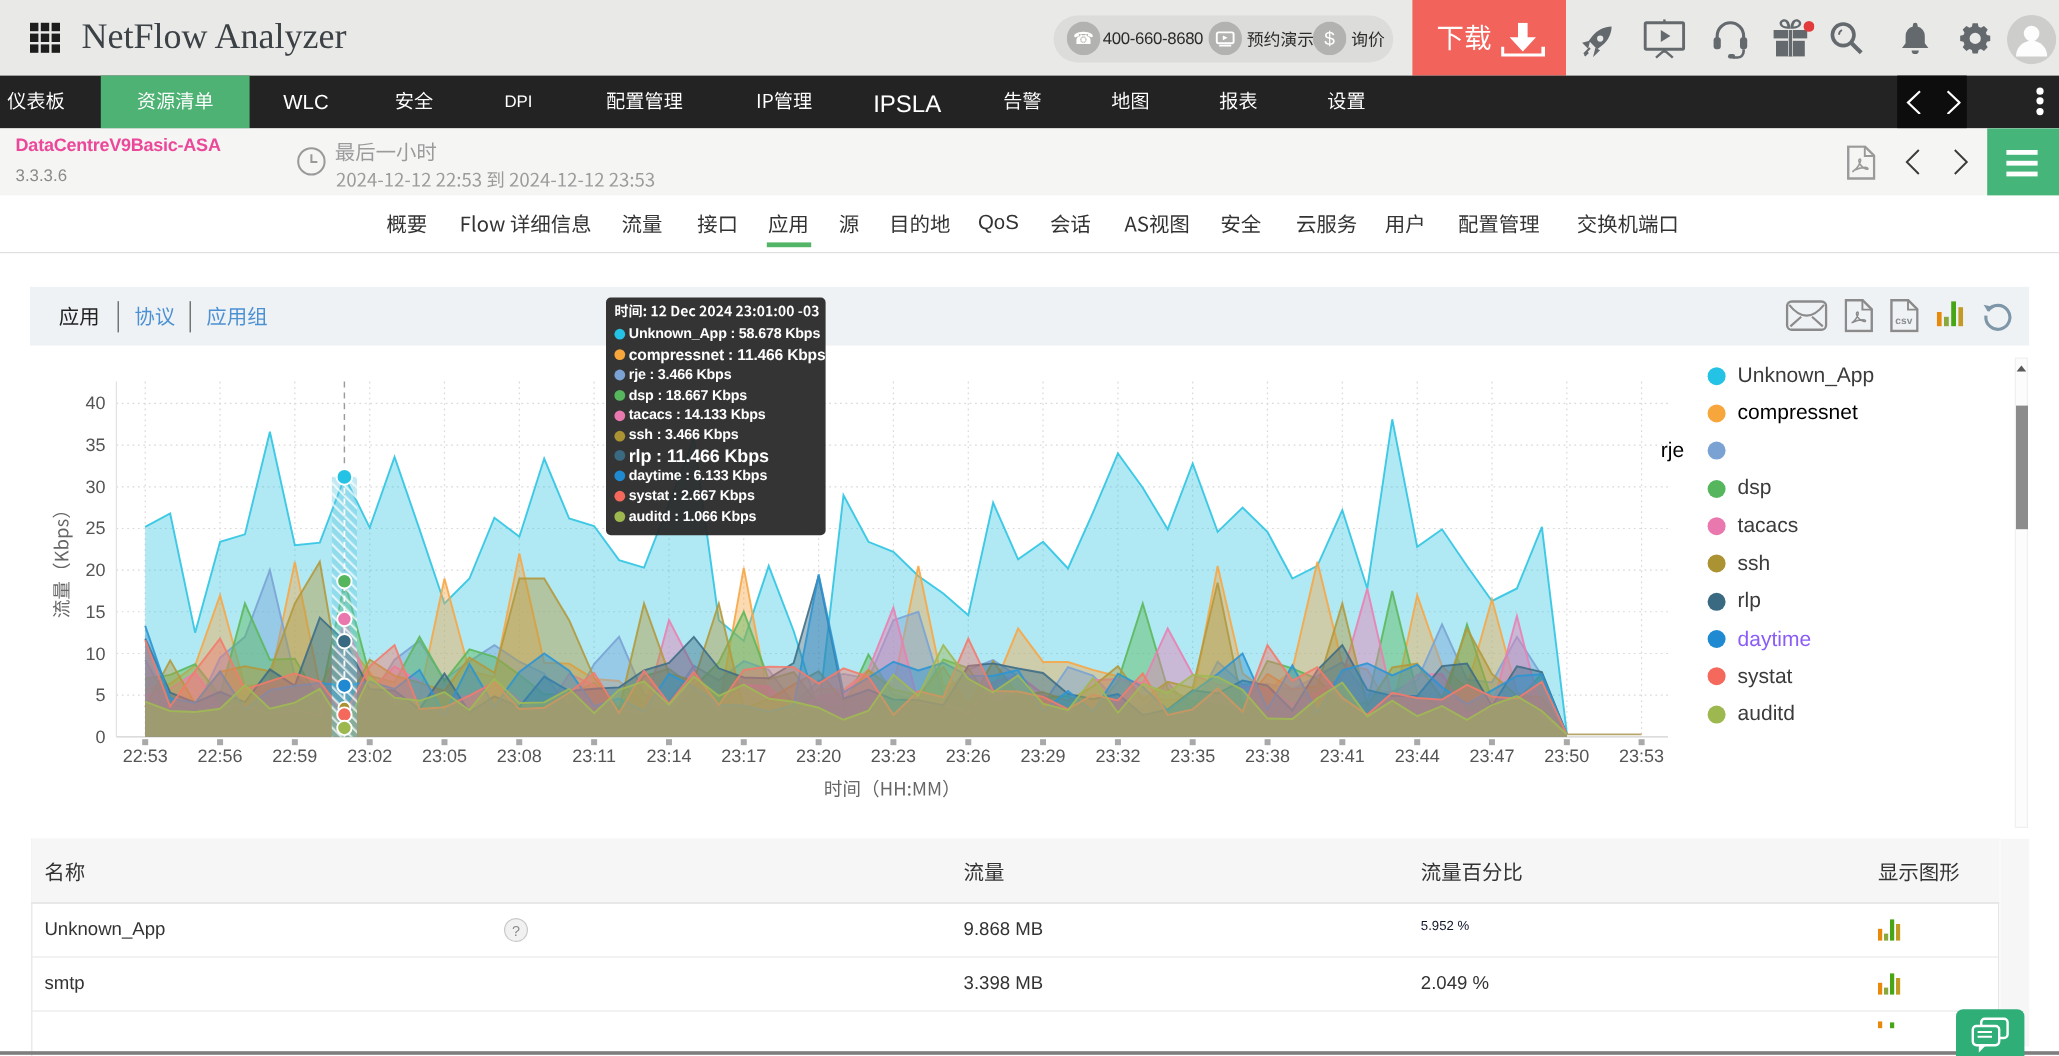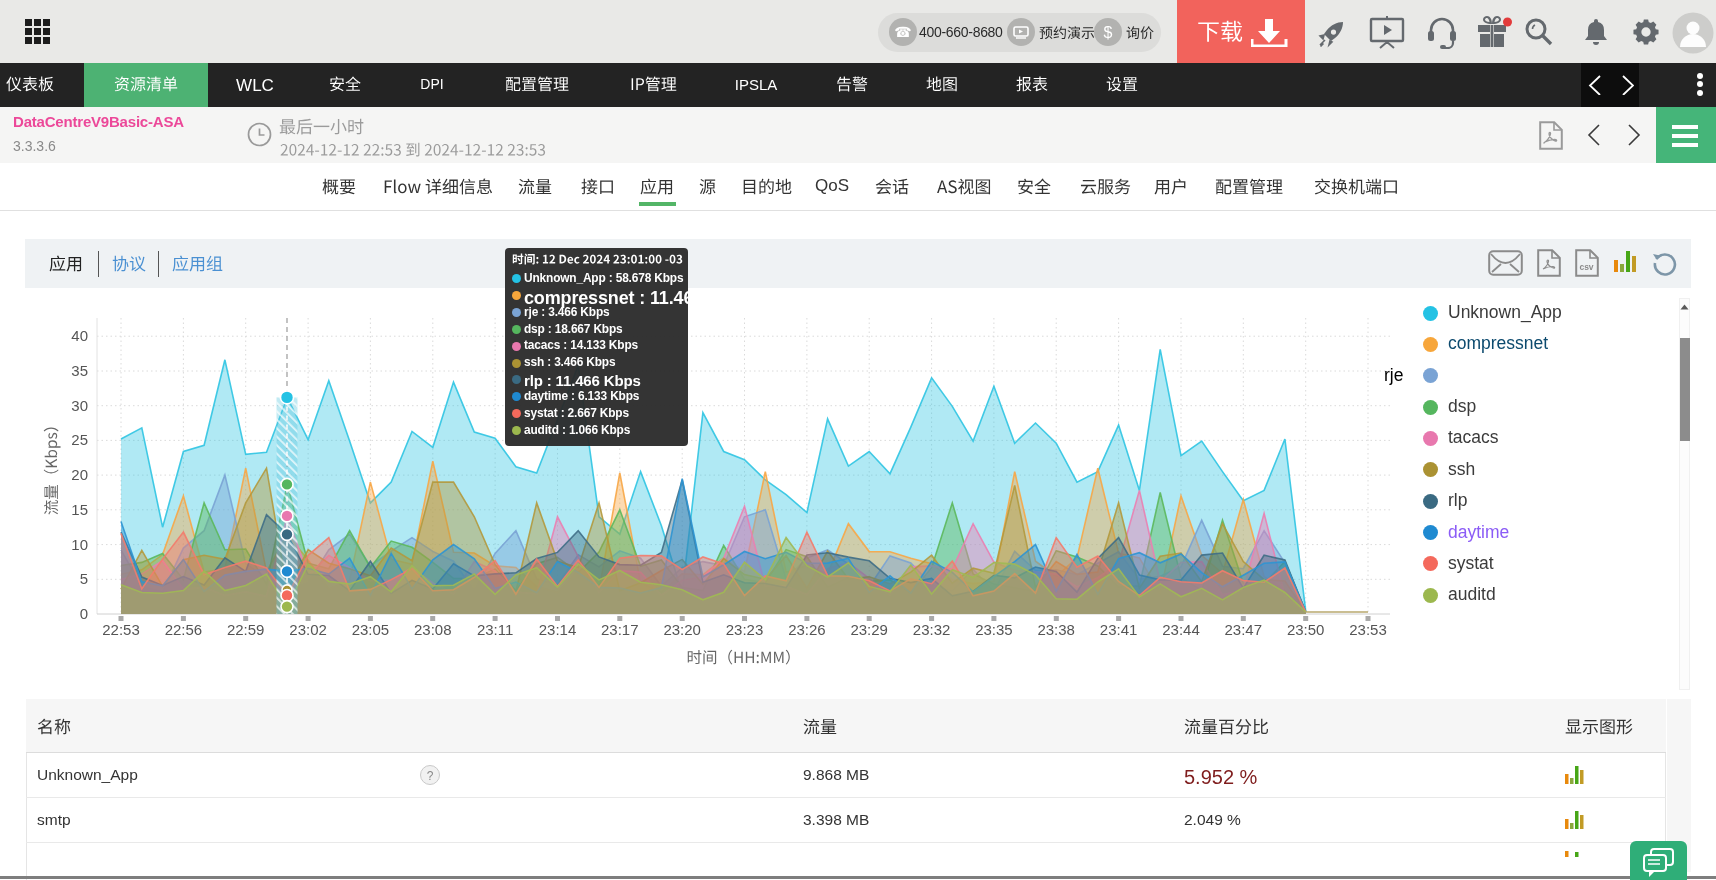--- a/index.html
+++ b/index.html
@@ -8,20 +8,21 @@
 <div style="position:absolute;left:0;top:0;width:1716px;height:63px;background:#e9e9e7">
 <div style="position:absolute;left:25px;top:19px;width:7px;height:7px;background:#1d1d1d"></div>
 <div style="position:absolute;left:34px;top:19px;width:7px;height:7px;background:#1d1d1d"></div>
 <div style="position:absolute;left:43px;top:19px;width:7px;height:7px;background:#1d1d1d"></div>
 <div style="position:absolute;left:25px;top:28px;width:7px;height:7px;background:#1d1d1d"></div>
 <div style="position:absolute;left:34px;top:28px;width:7px;height:7px;background:#1d1d1d"></div>
 <div style="position:absolute;left:43px;top:28px;width:7px;height:7px;background:#1d1d1d"></div>
 <div style="position:absolute;left:25px;top:37px;width:7px;height:7px;background:#1d1d1d"></div>
 <div style="position:absolute;left:34px;top:37px;width:7px;height:7px;background:#1d1d1d"></div>
 <div style="position:absolute;left:43px;top:37px;width:7px;height:7px;background:#1d1d1d"></div>
+<div style="position:absolute;left:68px;top:14px;font-family:'Liberation Serif',serif;font-size:30px;color:#3c4146">NetFlow Analyzer</div>
 <div style="position:absolute;left:878px;top:13px;width:283px;height:39px;background:#dcdcda;border-radius:20px"></div>
 <svg style="position:absolute;left:889px;top:18px" width="28" height="28">
       <circle cx="14" cy="14" r="14" fill="#b2b2b0"></circle>
       <text x="14" y="19" font-size="14" fill="#fff" text-anchor="middle" font-family="Liberation Sans">☎</text>
     </svg>
 <div style="position:absolute;left:919px;top:24px;font-size:14px;letter-spacing:-0.3px;color:#2b2b2b">400-660-8680</div>
 <svg style="position:absolute;left:1007px;top:18px" width="28" height="28">
       <circle cx="14" cy="14" r="14" fill="#b2b2b0"></circle>
       <rect x="7" y="9" width="14" height="9" rx="1.5" fill="none" stroke="#fff" stroke-width="1.6"></rect>
       <path d="M12 11.5l4 2-4 2z" fill="#fff"></path>
@@ -258,21 +259,21 @@
       </g>
     </g>
   </svg>
 <div style="position:absolute;left:255px;top:76px;width:0;height:0">
     <div style="position:absolute;left:-60px;top:0;width:120px;text-align:center;font-size:17px;color:#fff">WLC</div>
   </div>
 <div style="position:absolute;left:432px;top:76px;width:0;height:0">
     <div style="position:absolute;left:-60px;top:0;width:120px;text-align:center;font-size:14px;color:#fff">DPI</div>
   </div>
 <div style="position:absolute;left:756px;top:76px;width:0;height:0">
-    <div style="position:absolute;left:-60px;top:0;width:120px;text-align:center;font-size:15px;color:#fff">IPSLA</div>
+    <div style="position:absolute;left:-60px;top:0;width:120px;text-align:center;font-size:20px;color:#fff">IPSLA</div>
   </div>
 <div style="position:absolute;left:1581px;top:63px;width:58px;height:44px;background:#0d0d0d"></div>
 <svg style="position:absolute;left:1588px;top:75px" width="46" height="20">
     <path d="M12 1l-10 9.5 10 9.5" fill="none" stroke="#fff" stroke-width="1.8"></path>
     <path d="M35 1l10 9.5-10 9.5" fill="none" stroke="#fff" stroke-width="1.8"></path>
   </svg>
 <div style="position:absolute;left:1697px;top:73px;width:6px;height:6px;border-radius:50%;background:#fff"></div>
 <div style="position:absolute;left:1697px;top:81px;width:6px;height:6px;border-radius:50%;background:#fff"></div>
 <div style="position:absolute;left:1697px;top:90px;width:6px;height:6px;border-radius:50%;background:#fff"></div>
 <div style="position:absolute;left:0;top:107px;width:1716px;height:56px;background:#f5f5f4"></div>
@@ -955,41 +956,41 @@
         </g>
         <g transform="translate(178.84,0) scale(0.012800,-0.012800)">
           <path d="M273 -14C415 -14 534 64 534 200C534 298 470 360 387 383V388C465 419 510 477 510 557C510 684 413 754 270 754C183 754 112 719 48 664L124 573C167 614 210 638 263 638C326 638 362 604 362 546C362 479 318 433 183 433V327C343 327 386 282 386 209C386 143 335 106 260 106C192 106 139 139 95 182L26 89C78 30 157 -14 273 -14Z"></path>
         </g>
       </g>
     </g>
   </svg>
 <div style="position:absolute;left:512px;top:274.2px;width:9px;height:9px;border-radius:50%;background:#24c2e4;z-index:6"></div>
 <div style="position:absolute;left:524px;top:271.0px;font-size:11.9px;font-weight:bold;color:#fff;white-space:nowrap;z-index:6;letter-spacing:-0.15px">Unknown_App : 58.678 Kbps</div>
 <div style="position:absolute;left:512px;top:291.1px;width:9px;height:9px;border-radius:50%;background:#f7a63b;z-index:6"></div>
-<div style="position:absolute;left:524px;top:287.9px;font-size:18px;font-weight:bold;color:#fff;white-space:nowrap;z-index:6;letter-spacing:-0.15px">compressnet : 11.466 Kbps</div>
+<div style="position:absolute;left:524px;top:287.9px;font-size:13px;font-weight:bold;color:#fff;white-space:nowrap;z-index:6;letter-spacing:-0.15px">compressnet : 11.466 Kbps</div>
 <div style="position:absolute;left:512px;top:307.9px;width:9px;height:9px;border-radius:50%;background:#7aa3d4;z-index:6"></div>
 <div style="position:absolute;left:524px;top:304.7px;font-size:11.9px;font-weight:bold;color:#fff;white-space:nowrap;z-index:6;letter-spacing:-0.15px">rje : 3.466 Kbps</div>
 <div style="position:absolute;left:512px;top:324.8px;width:9px;height:9px;border-radius:50%;background:#55b65e;z-index:6"></div>
 <div style="position:absolute;left:524px;top:321.6px;font-size:11.9px;font-weight:bold;color:#fff;white-space:nowrap;z-index:6;letter-spacing:-0.15px">dsp : 18.667 Kbps</div>
 <div style="position:absolute;left:512px;top:341.6px;width:9px;height:9px;border-radius:50%;background:#e878ae;z-index:6"></div>
 <div style="position:absolute;left:524px;top:338.4px;font-size:11.9px;font-weight:bold;color:#fff;white-space:nowrap;z-index:6;letter-spacing:-0.15px">tacacs : 14.133 Kbps</div>
 <div style="position:absolute;left:512px;top:358.5px;width:9px;height:9px;border-radius:50%;background:#ab9233;z-index:6"></div>
 <div style="position:absolute;left:524px;top:355.3px;font-size:11.9px;font-weight:bold;color:#fff;white-space:nowrap;z-index:6;letter-spacing:-0.15px">ssh : 3.466 Kbps</div>
 <div style="position:absolute;left:512px;top:375.3px;width:9px;height:9px;border-radius:50%;background:#3a6a82;z-index:6"></div>
 <div style="position:absolute;left:524px;top:372.1px;font-size:15px;font-weight:bold;color:#fff;white-space:nowrap;z-index:6;letter-spacing:-0.15px">rlp : 11.466 Kbps</div>
 <div style="position:absolute;left:512px;top:392.2px;width:9px;height:9px;border-radius:50%;background:#1f8ad1;z-index:6"></div>
 <div style="position:absolute;left:524px;top:389.0px;font-size:11.9px;font-weight:bold;color:#fff;white-space:nowrap;z-index:6;letter-spacing:-0.15px">daytime : 6.133 Kbps</div>
 <div style="position:absolute;left:512px;top:409.0px;width:9px;height:9px;border-radius:50%;background:#f4695c;z-index:6"></div>
 <div style="position:absolute;left:524px;top:405.8px;font-size:11.9px;font-weight:bold;color:#fff;white-space:nowrap;z-index:6;letter-spacing:-0.15px">systat : 2.667 Kbps</div>
 <div style="position:absolute;left:512px;top:425.9px;width:9px;height:9px;border-radius:50%;background:#9cb84e;z-index:6"></div>
 <div style="position:absolute;left:524px;top:422.7px;font-size:11.9px;font-weight:bold;color:#fff;white-space:nowrap;z-index:6;letter-spacing:-0.15px">auditd : 1.066 Kbps</div>
 <div style="position:absolute;left:1423px;top:305.5px;width:15px;height:15px;border-radius:50%;background:#24c2e4"></div>
 <div style="position:absolute;left:1448px;top:302.0px;font-size:17.5px;color:#3b3b3b">Unknown_App</div>
 <div style="position:absolute;left:1423px;top:336.9px;width:15px;height:15px;border-radius:50%;background:#f7a63b"></div>
-<div style="position:absolute;left:1448px;top:333.4px;font-size:17.5px;color:#0c4a6e">compressnet</div>
+<div style="position:absolute;left:1448px;top:333.4px;font-size:17.5px;color:#000000">compressnet</div>
 <div style="position:absolute;left:1423px;top:368.2px;width:15px;height:15px;border-radius:50%;background:#7aa3d4"></div>
 <div style="position:absolute;left:1384px;top:364.7px;font-size:17.5px;color:#000000">rje</div>
 <div style="position:absolute;left:1423px;top:399.6px;width:15px;height:15px;border-radius:50%;background:#55b65e"></div>
 <div style="position:absolute;left:1448px;top:396.1px;font-size:17.5px;color:#3b3b3b">dsp</div>
 <div style="position:absolute;left:1423px;top:430.9px;width:15px;height:15px;border-radius:50%;background:#e878ae"></div>
 <div style="position:absolute;left:1448px;top:427.4px;font-size:17.5px;color:#3b3b3b">tacacs</div>
 <div style="position:absolute;left:1423px;top:462.3px;width:15px;height:15px;border-radius:50%;background:#ab9233"></div>
 <div style="position:absolute;left:1448px;top:458.8px;font-size:17.5px;color:#3b3b3b">ssh</div>
 <div style="position:absolute;left:1423px;top:493.6px;width:15px;height:15px;border-radius:50%;background:#3a6a82"></div>
 <div style="position:absolute;left:1448px;top:490.1px;font-size:17.5px;color:#3b3b3b">rlp</div>
@@ -1068,21 +1069,21 @@
           <path d="M846 824C784 743 670 658 574 610C593 596 615 574 628 557C730 613 842 703 916 795ZM875 548C808 461 687 371 584 319C603 304 625 281 638 266C745 325 866 422 943 520ZM898 278C823 153 681 42 532 -19C552 -35 574 -61 586 -79C740 -8 883 111 968 250ZM404 708V449H243V708ZM41 449V379H171C167 230 145 83 37 -36C55 -46 81 -70 93 -86C213 45 238 211 242 379H404V-79H478V379H586V449H478V708H573V778H58V708H172V449Z"></path>
         </g>
       </g>
     </g>
   </svg>
 <div style="position:absolute;left:26px;top:797px;width:1640px;height:1px;background:#e9e9e9"></div>
 <div style="position:absolute;left:26px;top:842px;width:1640px;height:1px;background:#e9e9e9"></div>
 <div style="position:absolute;left:37px;top:766px;font-size:15.5px;color:#333">Unknown_App</div>
 <div style="position:absolute;left:420px;top:765px;width:20px;height:20px;border-radius:50%;background:#f1f1f1;border:1px solid #c9c9c9;text-align:center;font-size:12px;line-height:20px;color:#888">?</div>
 <div style="position:absolute;left:803px;top:766px;font-size:15.5px;color:#333">9.868 MB</div>
-<div style="position:absolute;left:1184px;top:766px;font-size:20px;color:#7f1d1d">5.952 %</div>
+<div style="position:absolute;left:1184px;top:766px;font-size:11px;color:#0f172a">5.952 %</div>
 <svg style="position:absolute;left:1565px;top:766px" width="19" height="18">
     <rect x="0" y="8" width="3.5" height="10" fill="#e8890c"></rect>
     <rect x="5" y="12" width="3.5" height="6" fill="#8aa83c"></rect>
     <rect x="10" y="0" width="3.5" height="18" fill="#47a616"></rect>
     <rect x="15" y="4" width="3.5" height="14" fill="#c29b25"></rect>
   </svg>
 <div style="position:absolute;left:37px;top:811px;font-size:15.5px;color:#333">smtp</div>
 <div style="position:absolute;left:803px;top:811px;font-size:15.5px;color:#333">3.398 MB</div>
 <div style="position:absolute;left:1184px;top:811px;font-size:15.5px;color:#333">2.049 %</div>
 <svg style="position:absolute;left:1565px;top:811px" width="19" height="18">

